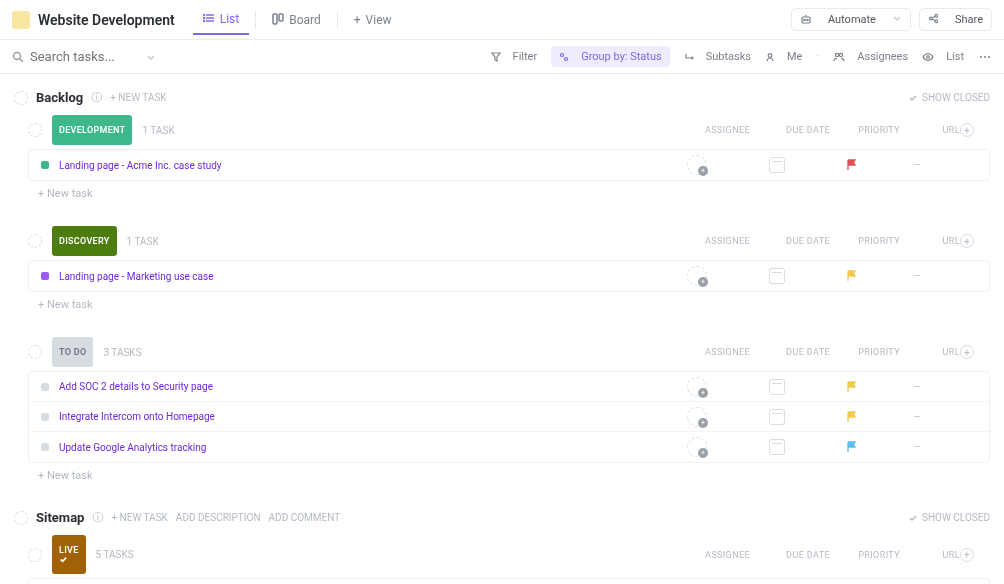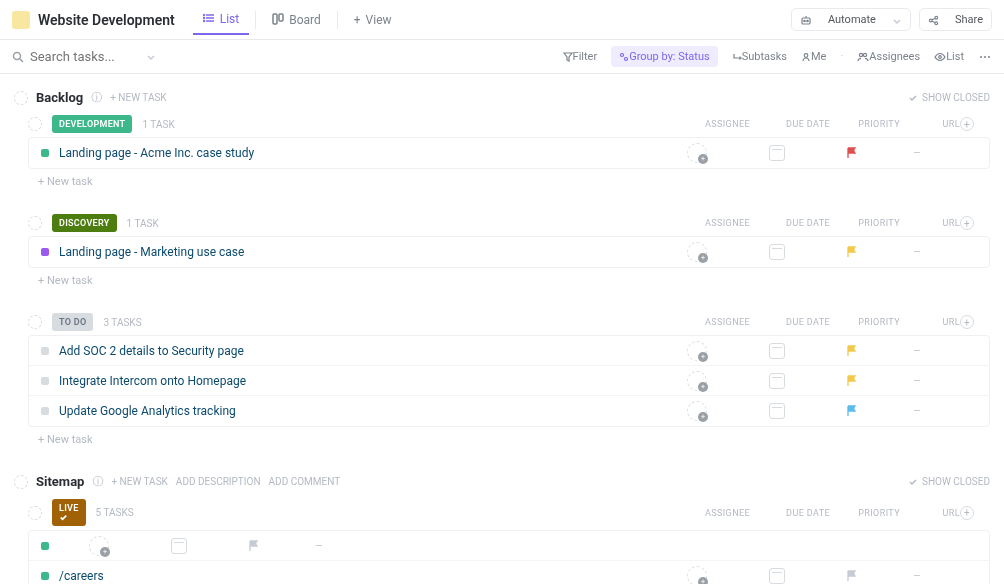--- a/index.html
+++ b/index.html
@@ -5,52 +5,52 @@
 *{box-sizing:border-box;margin:0;padding:0;font-family:-apple-system,BlinkMacSystemFont,"Segoe UI",Roboto,sans-serif}
 body{background:#fff;font-size:12px;color:#2a2e34;width:1004px}
 .topbar{display:flex;align-items:center;height:40px;border-bottom:1px solid #e8eaed;padding:0 12px}
 .folder-icon{width:18px;height:18px;background:#f8e7a1;border-radius:3px;margin-right:8px}
 .title{font-weight:600;font-size:14px;margin-right:18px}
 .view-tabs{display:flex;align-items:center;gap:4px}
 .vtab{display:flex;gap:5px;padding:7px 10px;color:#7c828d;cursor:pointer}
 .vtab.active{color:#7b68ee;border-bottom:2px solid #7b68ee}
 .vsep{width:1px;height:18px;background:#e8eaed;margin:0 2px}
 .top-right{margin-left:auto;display:flex;align-items:center;gap:8px}
-.btn{display:flex;align-items:flex-end;gap:16px;padding:4px 8px;border:1px solid #e8eaed;border-radius:5px;color:#54575d;cursor:pointer;font-size:11px}
+.btn{display:flex;align-items:flex-start;gap:16px;padding:4px 8px;border:1px solid #e8eaed;border-radius:5px;color:#54575d;cursor:pointer;font-size:11px}
 .filterbar{display:flex;align-items:center;height:34px;border-bottom:1px solid #e8eaed;padding:0 12px}
 .search-wrap{display:flex;align-items:center;gap:6px;color:#9aa0a6}
 .search-input{border:none;outline:none;font-size:13px;color:#2a2e34;width:110px}
 .filters-right{margin-left:auto;display:flex;align-items:center;gap:14px;color:#7c828d;font-size:11px}
-.filt{display:flex;align-items:center;gap:0;cursor:pointer}
+.filt{display:flex;align-items:center;gap:12px;cursor:pointer}
 .filt.pill{background:#f0ecff;color:#7b68ee;padding:4px 8px;border-radius:4px}
 .content{padding:10px 14px 20px;background:#fff}
 .section{margin-bottom:14px}
 .sec-head{display:flex;align-items:center;gap:8px;padding:6px 0}
 .sec-title{font-weight:700;font-size:13px}
 .muted{color:#b4b9c3;font-size:11px}
 .muted-link{color:#b4b9c3;font-size:10px;cursor:pointer}
 .show-closed{margin-left:auto;color:#b4b9c3;font-size:10px;display:flex;align-items:center;gap:4px;cursor:pointer}
 .group{margin-bottom:16px;margin-left:14px}
 .grp-head{display:flex;align-items:center;gap:10px;padding:4px 0}
-.status-pill{font-size:9px;font-weight:600;padding:4px 7px;border-radius:3px;color:#fff;letter-spacing:.3px}
+.status-pill{font-size:9px;font-weight:600;padding:10px 7px;border-radius:3px;color:#fff;letter-spacing:.3px}
 .status-pill.dev{background:#3db88b}
 .status-pill.disc{background:#4d7c0f}
 .status-pill.todo{background:#d7dce1;color:#6b7280}
 .status-pill.live{background:#a16207}
 .count{color:#b4b9c3;font-size:10px}
 .col-heads{margin-left:auto;display:flex;align-items:center;color:#b4b9c3;font-size:9px;letter-spacing:.4px}
 .col{text-align:right}
 .col.a{width:80px}.col.d{width:80px}.col.p{width:70px}.col.u{width:60px}
 .col.add{width:30px}
 .tasks{background:#fff;border:1px solid #eef0f3;border-radius:4px;overflow:hidden}
 .task{display:flex;align-items:center;height:30px;padding:0 12px;border-bottom:1px solid #f3f4f6;cursor:pointer}
 .task:last-child{border-bottom:none}
 .task .sq{width:8px;height:8px;border-radius:2px;margin-right:10px}
 .sq.green{background:#3db88b}.sq.purple{background:#9b59ee}.sq.gray{background:#d7dce1}
-.task-name{flex:1;font-size:12px;color:#0c4a6e}
+.task-name{flex:1;font-size:10px;color:#6d28d9}
 .task-cells{display:flex;align-items:center}
 .cell{text-align:center;display:flex;justify-content:center;align-items:center;color:#c6cbd4}
 .cell.a{width:80px}.cell.d{width:80px}.cell.p{width:70px}.cell.u{width:60px}.cell.add{width:30px}
 .assignee-ph{width:20px;height:20px;border:1px dashed #d7dce1;border-radius:50%;position:relative}
 .assignee-ph::after{content:"+";position:absolute;right:-2px;bottom:-2px;width:10px;height:10px;background:#9aa0a6;color:#fff;border-radius:50%;font-size:8px;line-height:10px;text-align:center}
 .flag{font-size:12px}
 .flag.red{color:#e04f4f}.flag.yel{color:#f2c94c}.flag.blue{color:#5bbced}.flag.gray{color:#c6cbd4}
 .url-dash{color:#c6cbd4}
 .newtask{color:#b4b9c3;font-size:11px;padding:6px 10px;cursor:pointer}
 svg{display:block}

